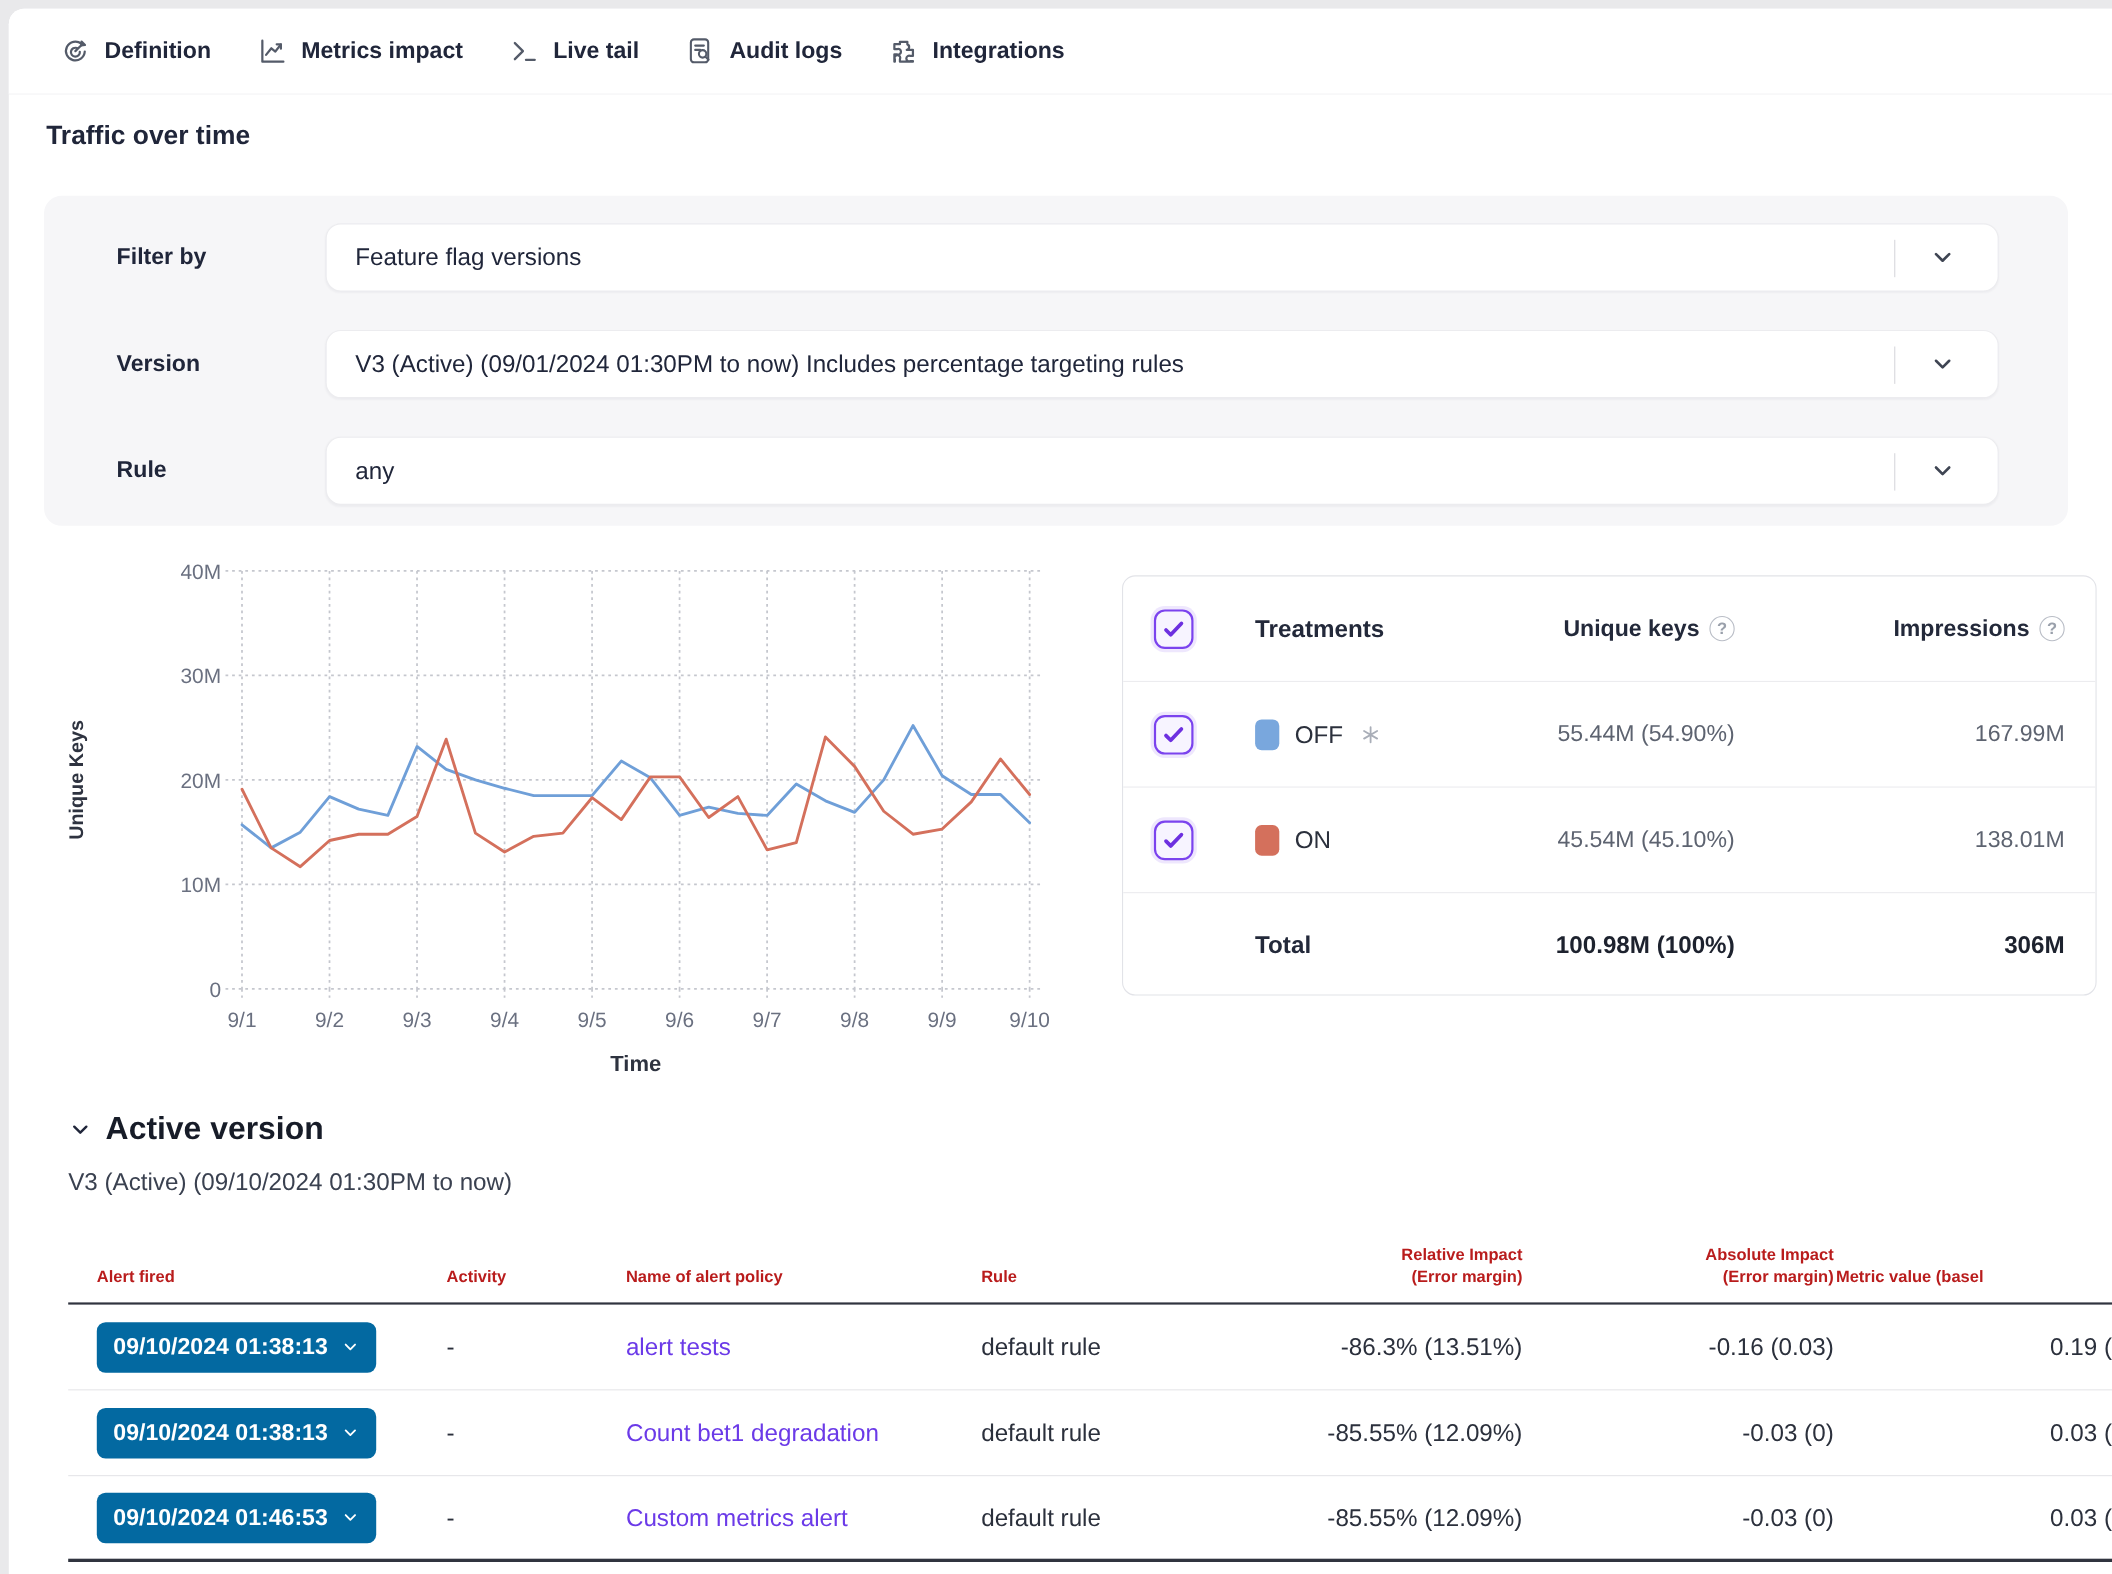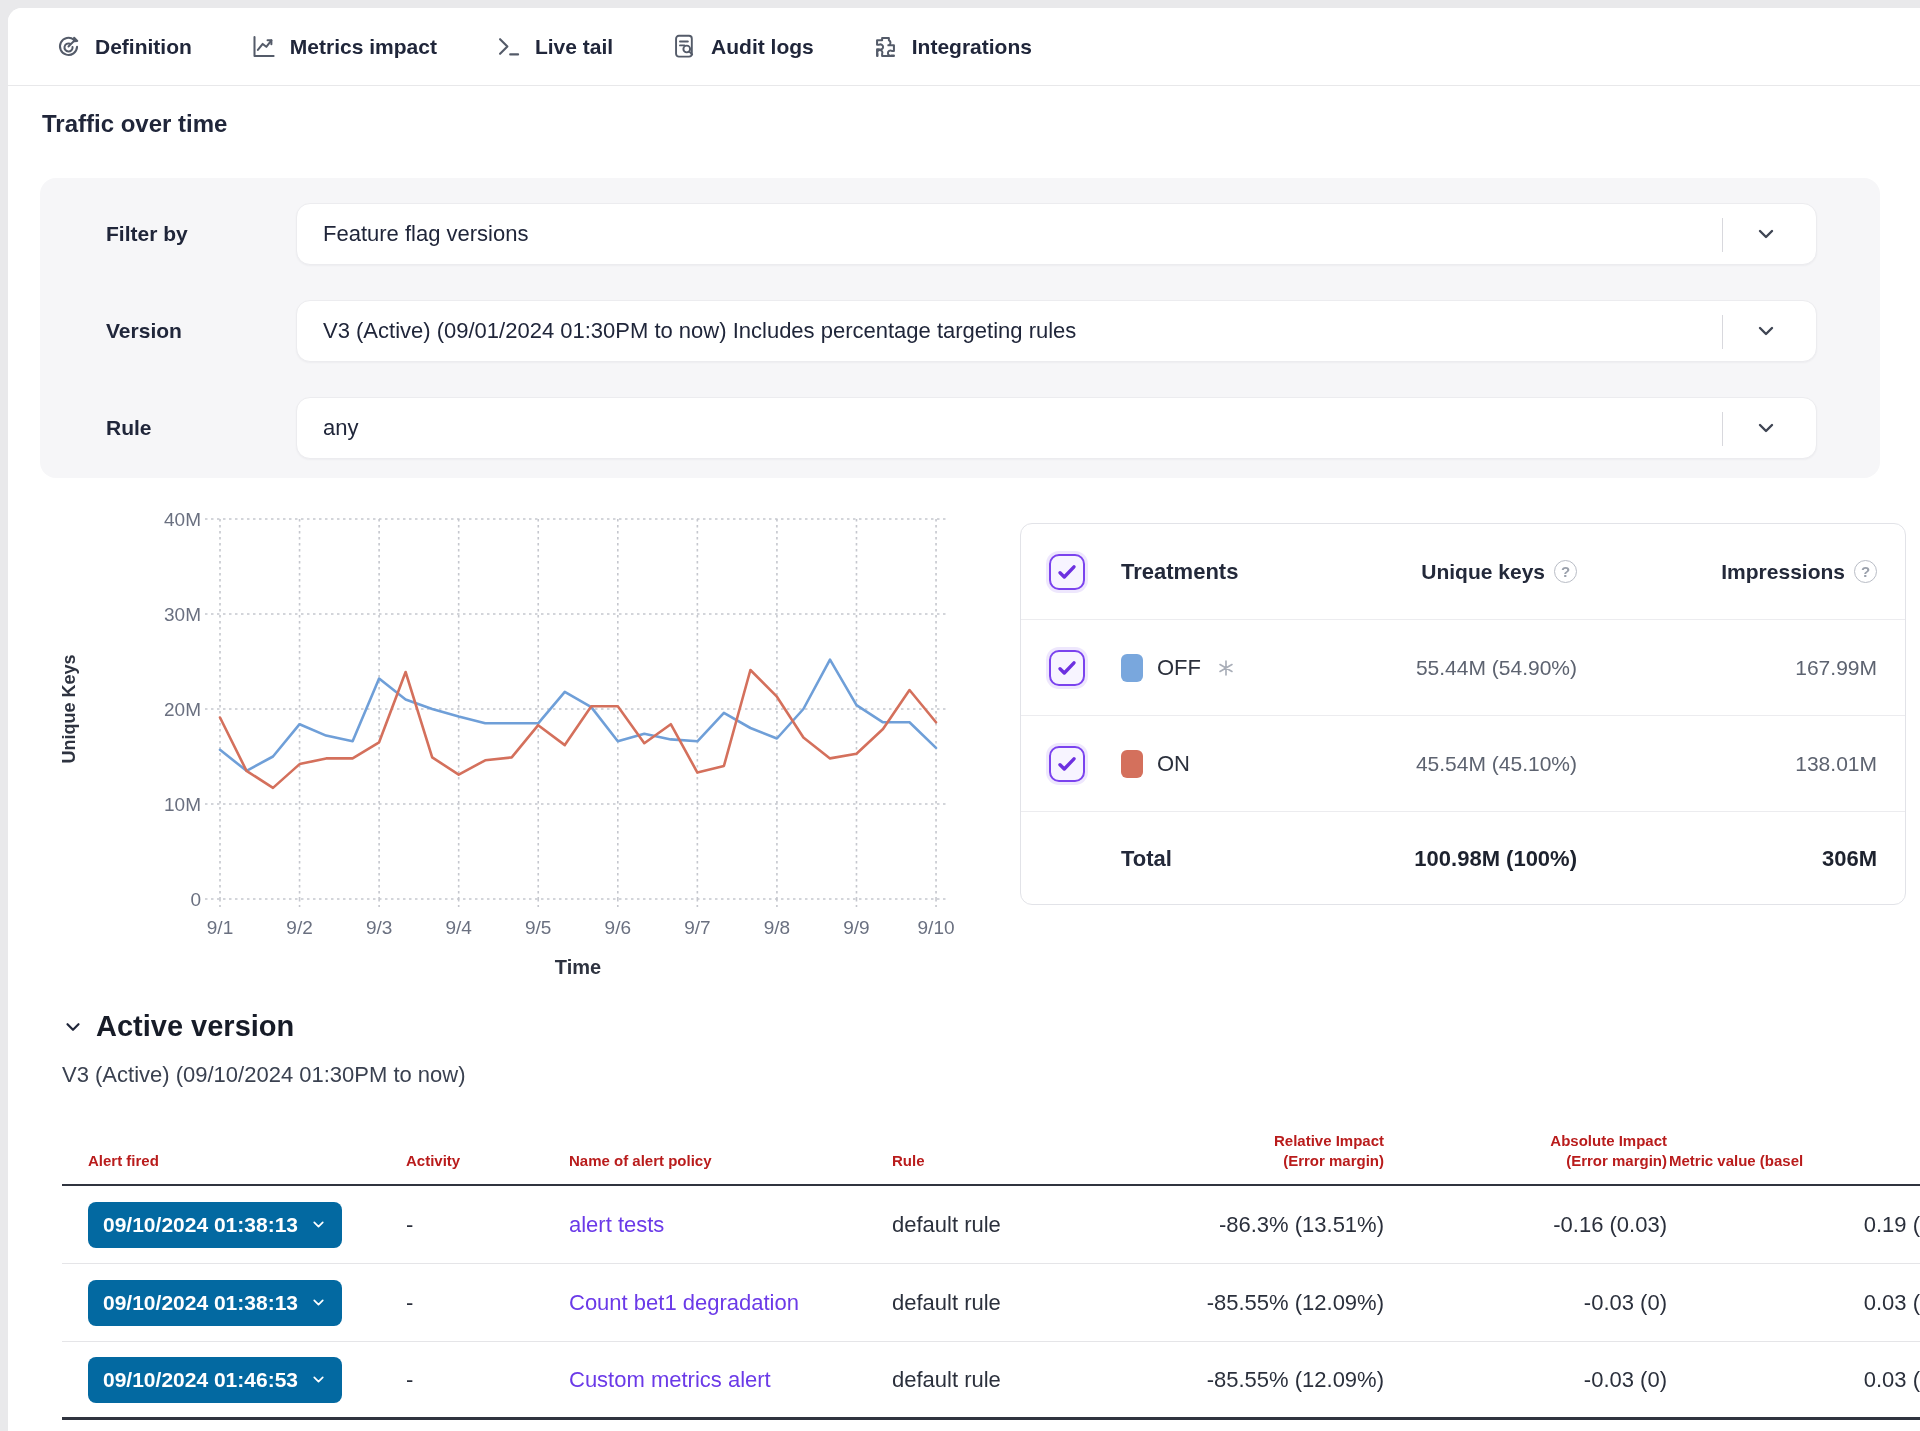--- a/index.html
+++ b/index.html
@@ -2,21 +2,21 @@
 <html><head>
 <meta charset="utf-8">
 <style>
   * { box-sizing: border-box; }
   body { margin:0; background:#e9e9eb; font-family:"Liberation Sans", sans-serif; }
   #app { position:relative; width:1920px; height:1431px; overflow:hidden; background:#e9e9eb; }
   .surface { position:absolute; left:8px; top:8px; right:0; bottom:0; background:#fff; border-top-left-radius:14px; }
 
   
   .tabbar { position:absolute; left:8px; top:8px; right:0; height:78px; display:flex; align-items:stretch;
-            gap:58px; padding-left:47px; background:#fff; border-top-left-radius:14px; border-bottom:1px solid #e8e8ea; z-index:5; }
+            gap:42px; padding-left:47px; background:#fff; border-top-left-radius:14px; border-bottom:1px solid #e8e8ea; z-index:5; }
   .tab { display:flex; align-items:center; gap:13px; position:relative; cursor:pointer; }
   .tab .ticon { width:27px; height:27px; color:#545b69; display:inline-flex; }
   .tab .ticon svg { width:100%; height:100%; }
   .tab.active .ticon { color:#7435e2; }
   .tab .tlabel { font-size:21px; font-weight:700; color:#20263a; white-space:nowrap; }
   .tab.active::after { content:""; position:absolute; left:-16px; right:-12px; bottom:-1px; height:4px; background:#7435e2; border-radius:2px; }
 
   
   #section-title { position:absolute; left:42px; top:110px; font-size:24px; font-weight:700; color:#20263a; }
 
@@ -37,21 +37,21 @@
   
   .treatments { position:absolute; left:1020px; top:523px; width:886px; height:382px; background:#fff;
                 border:1px solid #e2e3e8; border-radius:12px; overflow:hidden; }
   .trt-row { display:flex; align-items:center; padding:0 28px; height:96px; border-bottom:1px solid #ececef; }
   .trt-row:last-child { border-bottom:none; height:94px; }
   .cb { width:36px; height:36px; min-width:36px; border:2px solid #7b43ee; border-radius:10px; background:#f7f4ff;
         display:flex; align-items:center; justify-content:center; color:#6d30e0; cursor:pointer;
         box-shadow:0 0 0 3px rgba(123,67,238,.13); }
   .cb svg { width:24px; height:24px; }
   .cb-space { width:36px; min-width:36px; }
-  .trt-name { margin-left:36px; flex:1; display:flex; align-items:center; gap:14px; font-size:22px; color:#2b303c; }
+  .trt-name { margin-left:56px; flex:1; display:flex; align-items:center; gap:14px; font-size:22px; color:#2b303c; }
   .trt-name.hdr { font-weight:700; color:#23293a; }
   .swatch { width:22px; height:28px; border-radius:6px; display:inline-block; }
   .ast { width:22px; height:22px; color:#a9aeb8; display:inline-flex; }
   .ast svg { width:100%; height:100%; }
   .col-u { width:272px; display:flex; justify-content:flex-end; align-items:center; gap:9px; font-size:21px; color:#5d6370; text-align:right; }
   .col-i { width:300px; display:flex; justify-content:flex-end; align-items:center; gap:9px; font-size:21px; color:#5d6370; text-align:right; }
   .col-u.hdr, .col-i.hdr { font-weight:700; color:#23293a; }
   .col-u.total, .col-i.total { font-weight:700; color:#1d222e; font-size:22px; }
   .qi { width:23px; height:23px; min-width:23px; border:1.6px solid #b9bdc6; border-radius:50%; color:#9aa0ab;
         font-size:15px; font-weight:700; display:inline-flex; align-items:center; justify-content:center; cursor:pointer; }

